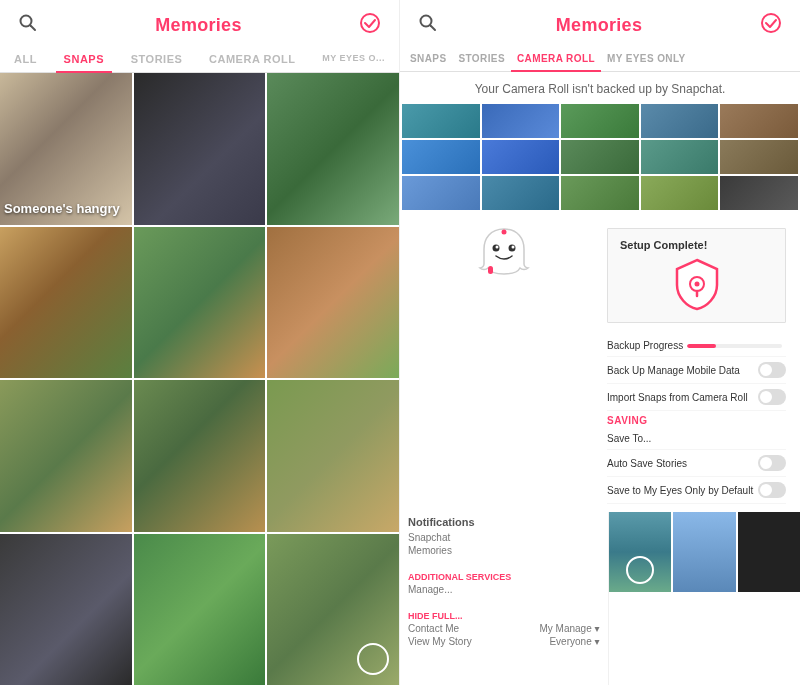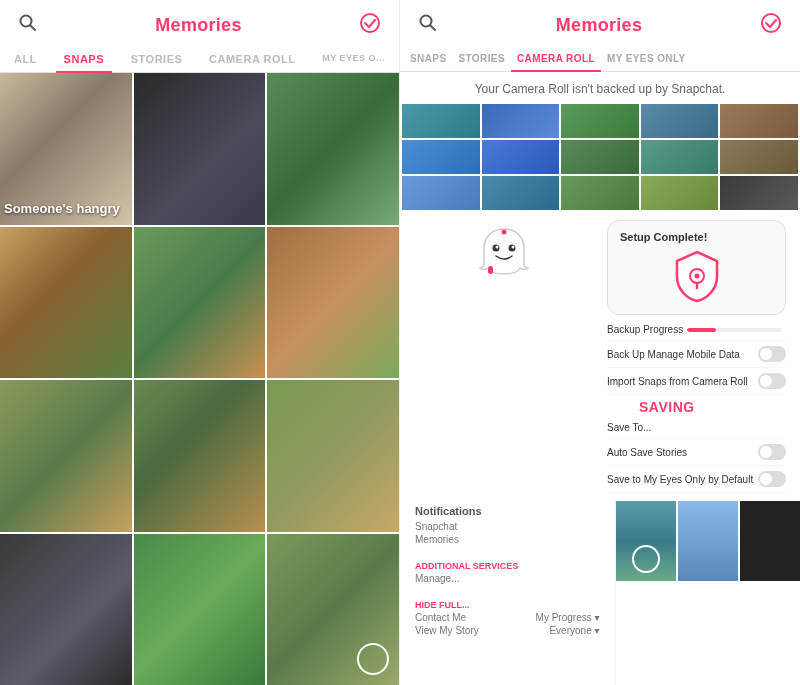--- a/index.html
+++ b/index.html
@@ -198,23 +198,23 @@
     }
 
     .pin-left {
       flex: 1;
     }
 
     
     .setup-complete {
       background: #f9f9f9;
       border: 1px solid #e0e0e0;
-      border-radius: 12px;
+      border-radius: 1px;
       padding: 10px 12px;
-      margin: 0 4px;
+      margin: 8px 4px;
       flex-shrink: 0;
       min-width: 140px;
     }
     .setup-title {
       font-size: 11px;
       font-weight: 700;
       color: #333;
       margin-bottom: 6px;
     }
     .shield-icon-wrap {
@@ -234,21 +234,21 @@
     .ghost-text {
       font-size: 9px;
       color: #aaa;
       text-align: center;
       padding: 2px 10px;
       line-height: 1.3;
     }
 
     
     .notifications-section {
-      padding: 4px 15px;
+      padding: 4px 8px;
     }
     .notif-header {
       font-size: 11px;
       font-weight: 700;
       color: #555;
       margin-bottom: 3px;
     }
     .notif-item {
       font-size: 10px;
       color: #777;
@@ -331,27 +331,26 @@
     .settings-item-full {
       display: flex;
       justify-content: space-between;
       align-items: center;
       padding: 5px 0;
       border-bottom: 1px solid #f5f5f5;
     }
     .sif-label { font-size: 10px; color: #333; }
 
     .section-title-pink {
-      font-size: 14px;
+      font-size: 10px;
       color: #ff3b6b;
       font-weight: 700;
       text-transform: uppercase;
       padding: 4px 0 2px;
       letter-spacing: 0.5px;
-      margin-left: 32px;
     }
 
     
     .rp-header {
       display: flex;
       align-items: center;
       justify-content: space-between;
       padding: 12px 18px 8px;
       background: #fff;
     }
@@ -517,21 +516,21 @@
 
     <div class="notifications-section" style="flex:1; overflow:hidden; border-right:1px solid #f0f0f0;">
       <div class="notif-header">Notifications</div>
       <div class="notif-item">Snapchat</div>
       <div class="notif-item">Memories</div>
       <div class="notif-highlight">ADDITIONAL SERVICES</div>
       <div class="notif-item">Manage...</div>
       <div class="notif-highlight">HIDE FULL...</div>
       <div class="notif-row">
         <span class="notif-item">Contact Me</span>
-        <span class="notif-item">My Progress ▾</span>
+        <span class="notif-item">My Manage ▾</span>
       </div>
       <div class="notif-row">
         <span class="notif-item">View My Story</span>
         <span class="notif-item">Everyone ▾</span>
       </div>
     </div>
 
     <div class="bottom-strip" style="flex:1;">
       <div class="bottom-cell bc-ocean">
         <div class="circle-overlay"></div>

